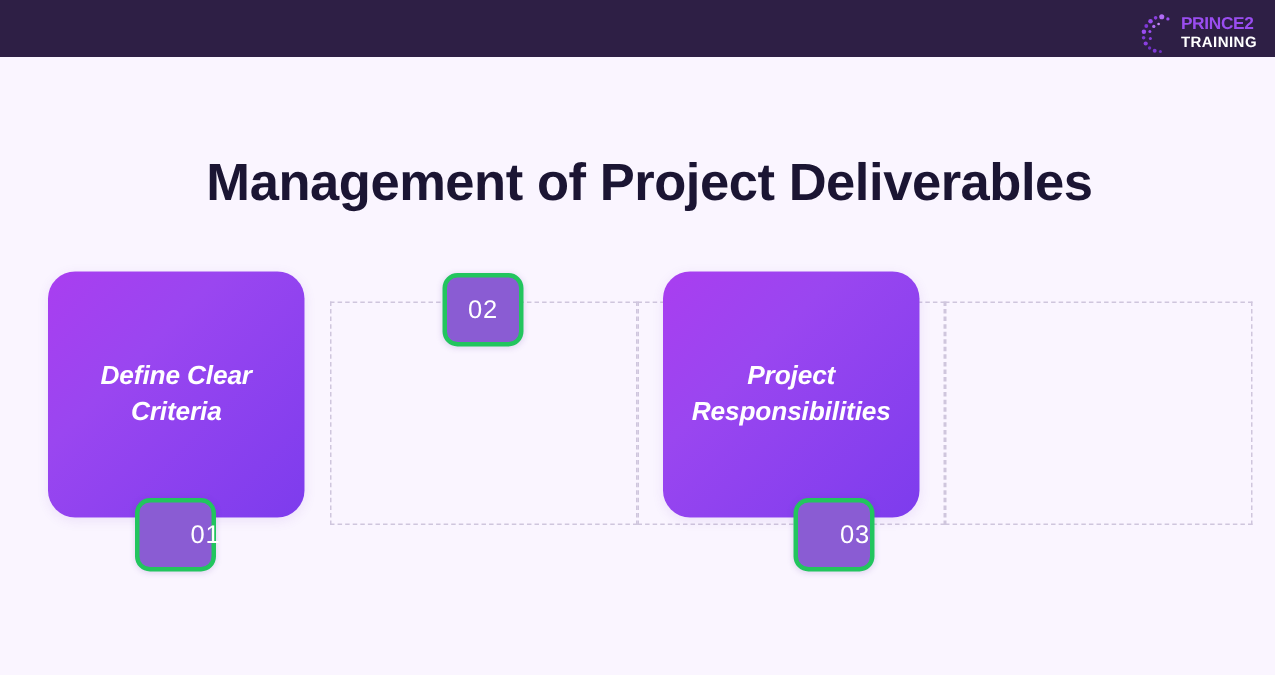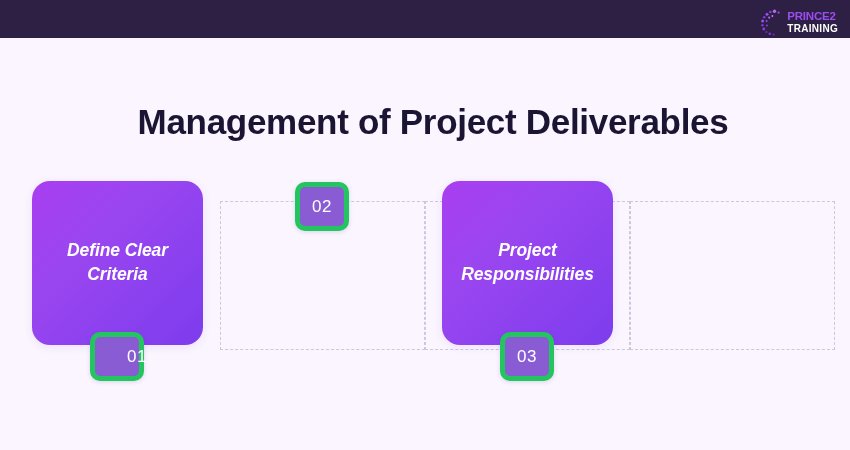--- a/index.html
+++ b/index.html
@@ -74,21 +74,21 @@
     padding:0 10px;
     letter-spacing:-0.1px;
   }
 
   
   .badge {
     position:absolute;
     width:54px; height:49px;
     border-radius:10px;
     background:#8a5cd3;
-    border:5px solid #22c55e;
+    border:3px solid #22c55e;
     display:flex; align-items:center; justify-content:center;
     z-index:20;
     box-shadow:0 1px 4px rgba(90,50,160,0.18);
   }
   .badge-num {
     color:#ffffff;
     font-size:17px;
     font-weight:normal;
     letter-spacing:0.5px;
   }
@@ -137,18 +137,18 @@
     <span class="badge-num">01</span>
   </div>
 
   <div class="badge" style="left:295px; top:182px;">
     <span class="badge-num">02</span>
   </div>
 
   <div class="card" style="left:442px; top:181px;">
     <span class="card-label">Project Responsibilities</span>
   </div>
-  <div class="badge" style="left:500px; top:332px;">
+  <div class="badge" style="left:529px; top:332px;justify-content:flex-end;">
     <span class="badge-num">03</span>
   </div>
 
 
 </div>
 
 </body></html>

